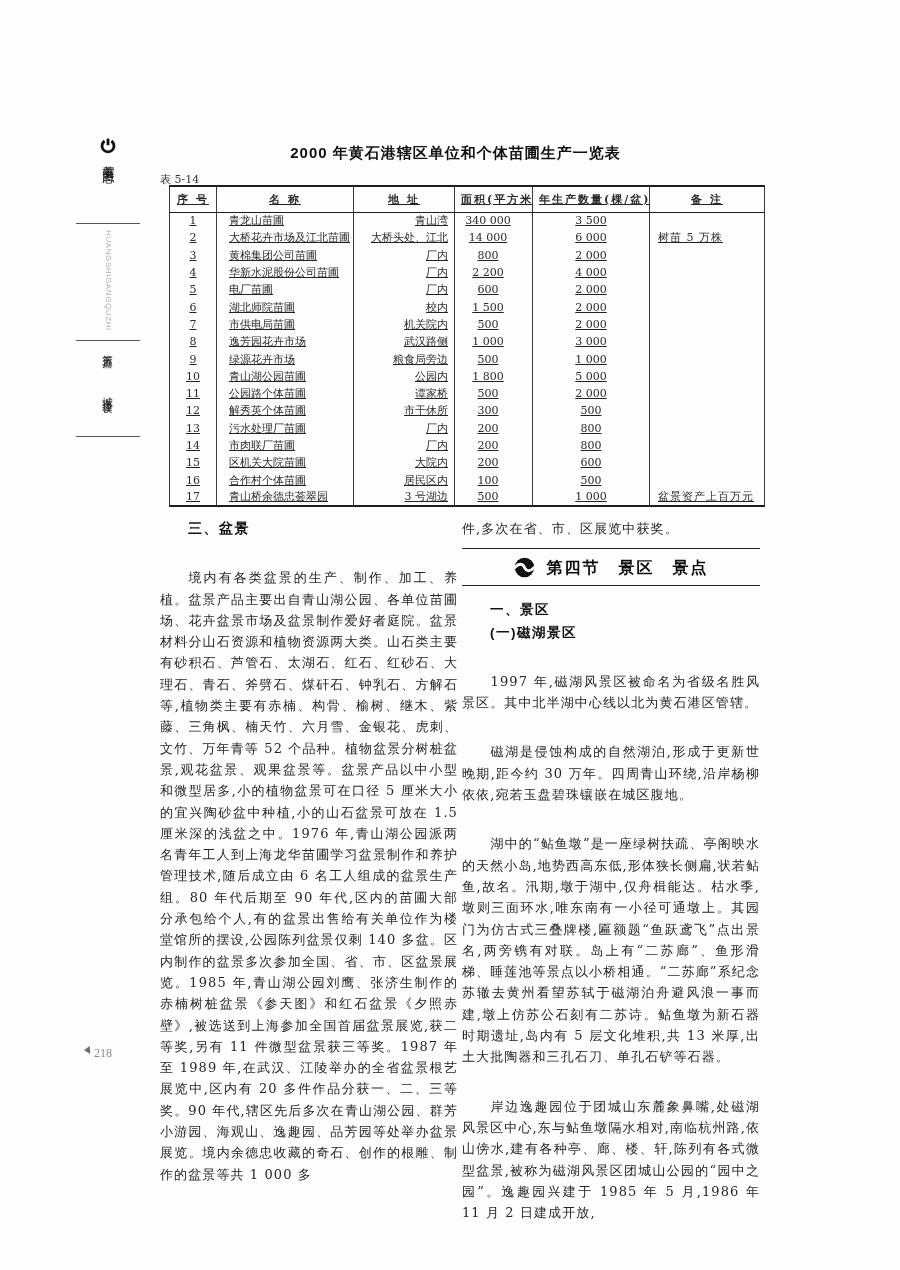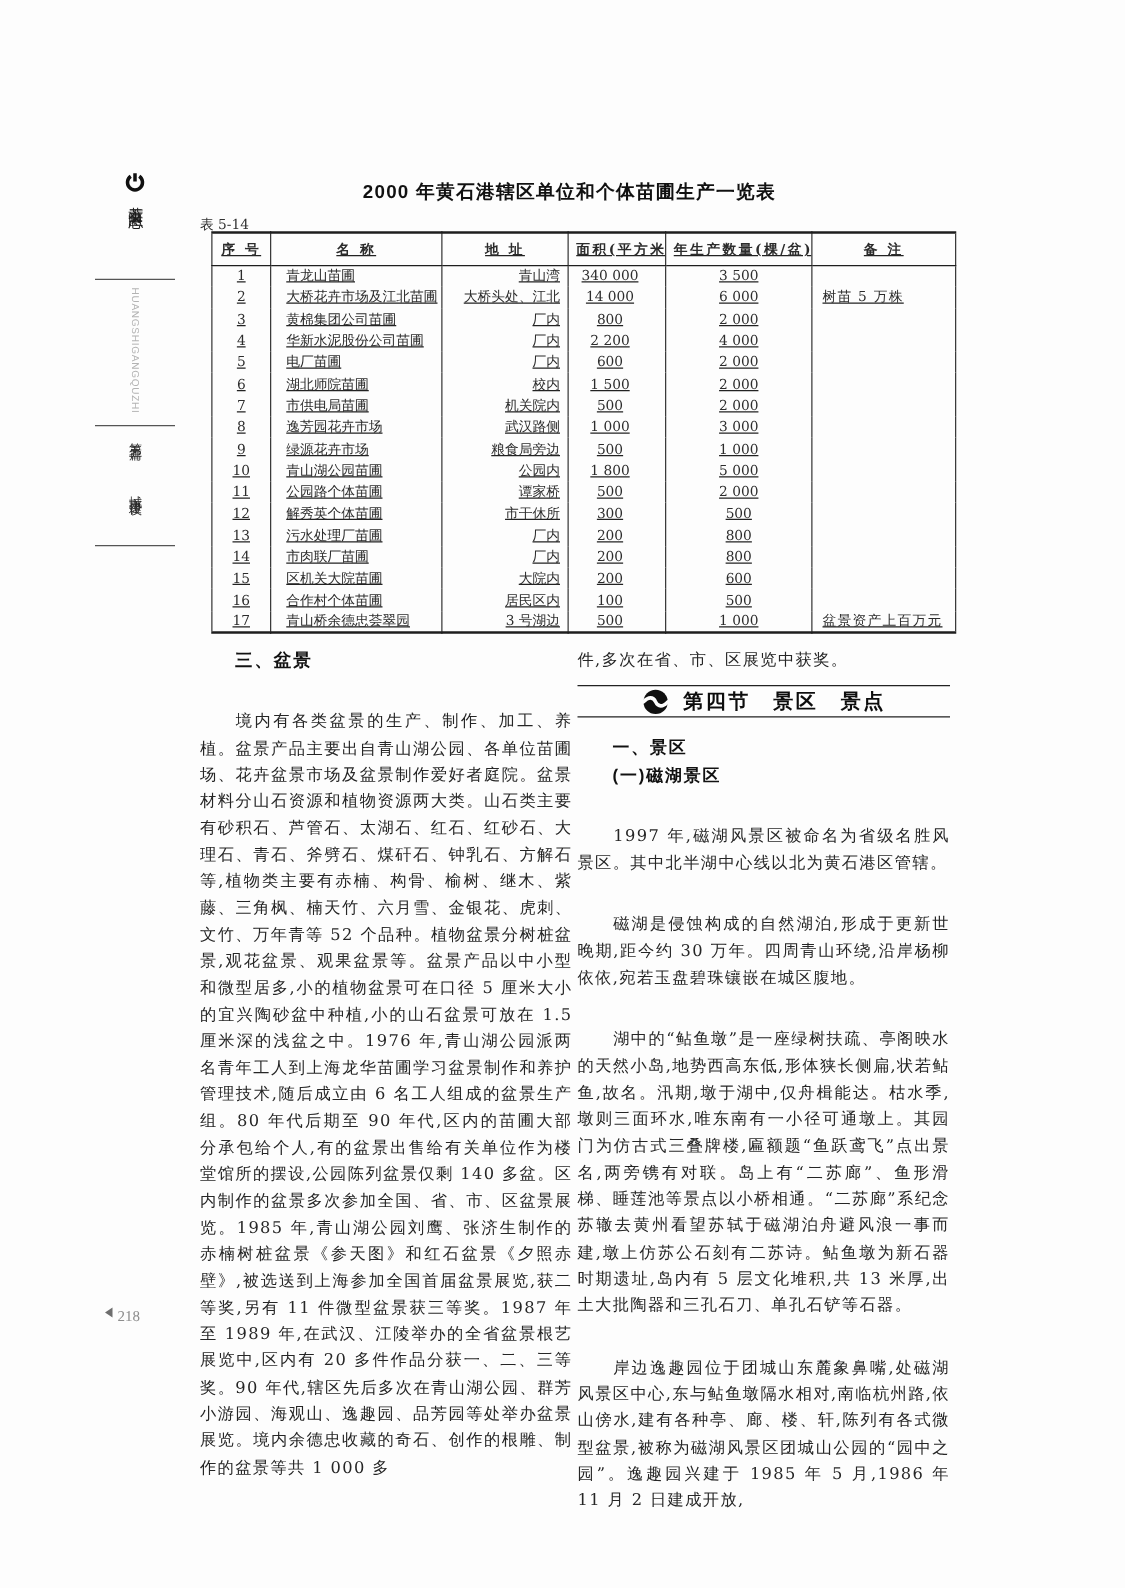--- a/index.html
+++ b/index.html
@@ -49,21 +49,21 @@
 
   
   .columns { position:absolute; left:160px; top:518px; width:600px; display:flex; gap:4px; }
   .col { width:298px; font-size:13px; line-height:21.3px; letter-spacing:1.1px;
     text-align:justify; color:#262626; }
   .col p.indent { text-indent:2.2em;margin-top:28px; }
   .h-sub { font-family:"Liberation Sans","DejaVu Sans",sans-serif; font-weight:bold;
     font-size:13.5px; color:#111; padding-left:28px; letter-spacing:1.5px; }
   .col-left .h-sub { margin-bottom:4px; font-size:14px; }
 
-  .section-band { margin:9px 0 13px 0; height:26px; border-top:1.5px solid #222;
+  .section-band { margin:9px 0 13px 0; height:38px; border-top:1.5px solid #222;
     border-bottom:1.5px solid #222; display:flex; align-items:center; justify-content:center;
     gap:12px; }
   .section-band .band-text { font-family:"Liberation Sans","DejaVu Sans",sans-serif;
     font-weight:bold; font-size:16px; letter-spacing:2px; color:#0d0d0d; }
   .band-icon { width:21px; height:21px; flex:0 0 auto; }
 
   .col-right .h-sub { margin-bottom:1px; }
 </style>
 </head>
 <body>

